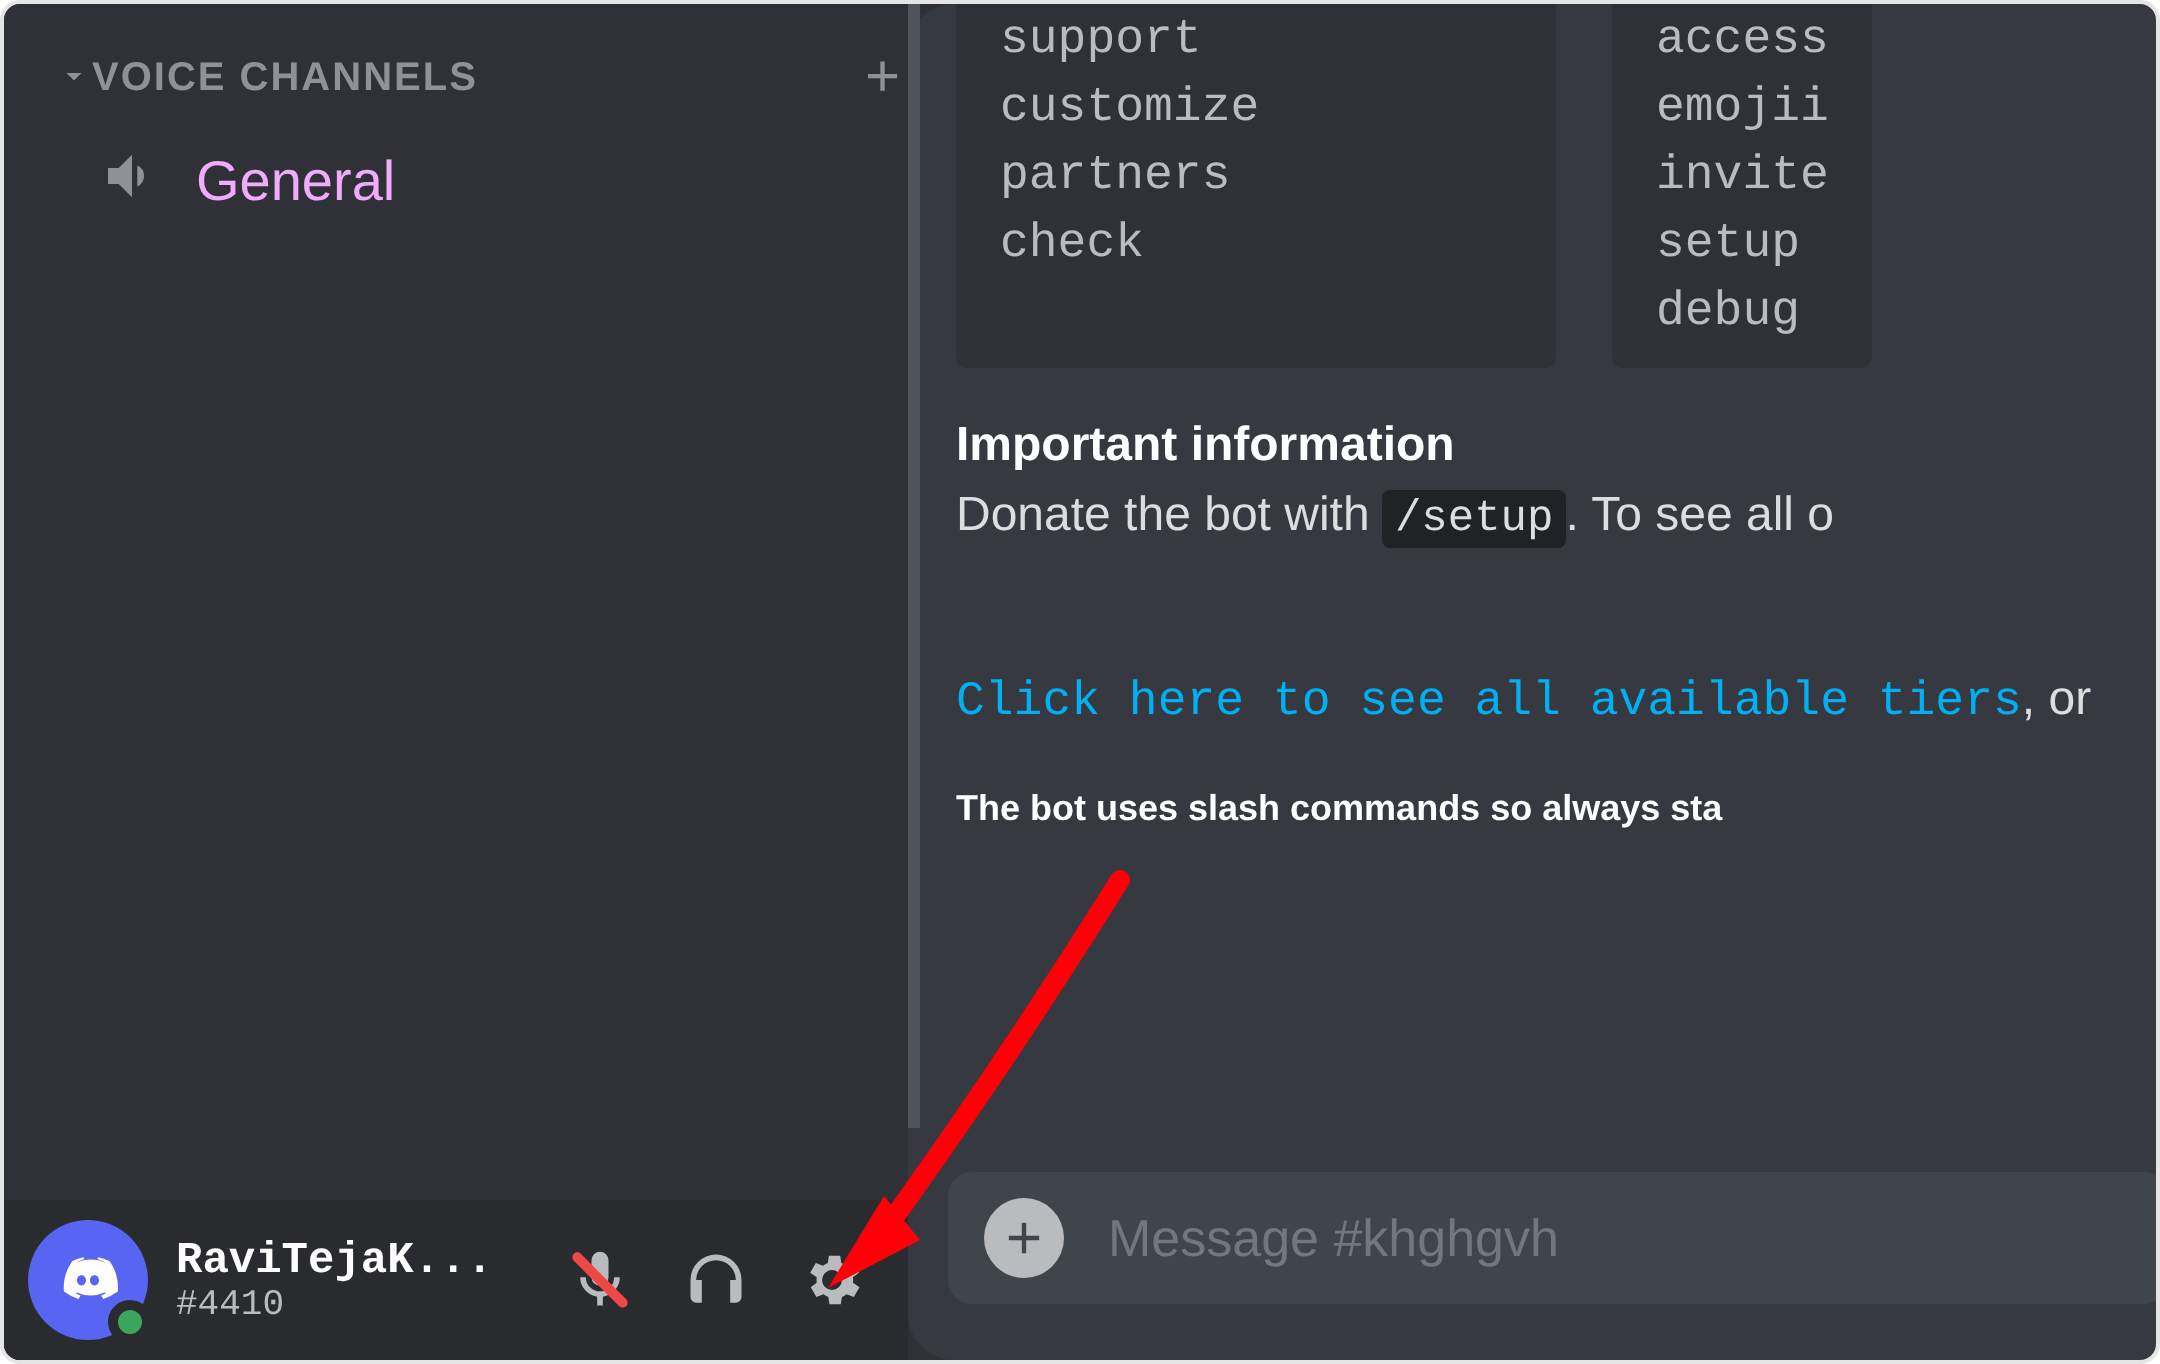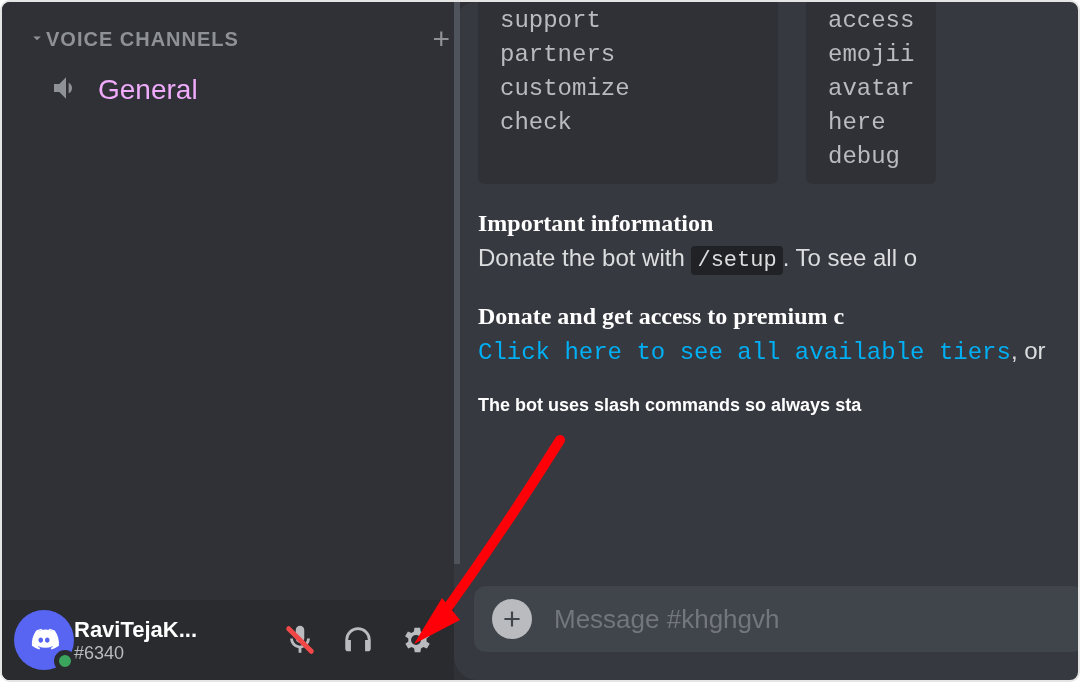--- a/index.html
+++ b/index.html
@@ -68,21 +68,21 @@
     width: 60px; height: 60px; border-radius: 50%;
     background: #5865f2;
     display: flex; align-items: center; justify-content: center;
   }
   .avatar svg { width: 34px; height: 34px; fill: #fff; }
   .status-dot {
     position: absolute; right: -2px; bottom: -2px;
     width: 22px; height: 22px; border-radius: 50%;
     background: #3ba55d; border: 5px solid #292b2f;
   }
-  .user-text { margin-left: 0; flex: 1; min-width: 0; }
+  .user-text { margin-left: 14px; flex: 1; min-width: 0; font-family: Liberation Mono, monospace; }
   .user-name { color: #fff; font-size: 22px; font-weight: 700; white-space: nowrap; overflow: hidden; text-overflow: clip; }
   .user-tag  { color: #b9bbbe; font-size: 18px; }
   .panel-icons { display: flex; align-items: center; gap: 22px; padding-right: 10px; }
   .panel-icons .icon-btn { width: 36px; height: 36px; display: flex; align-items: center; justify-content: center; cursor: pointer; }
   .panel-icons svg { width: 34px; height: 34px; fill: #b9bbbe; }
   .mic-slash { stroke: #f04747; stroke-width: 3.5; }
 
   
   .chat {
     position: absolute;
@@ -117,21 +117,21 @@
     font-family: Consolas, "Courier New", monospace;
     font-size: 24px;
     line-height: 1.42;
     min-width: 250px;
   }
   .cmd-box.cut {
     min-width: 120px;
   }
 
   .msg-text { color: #dcddde; font-size: 24px; line-height: 1.45; margin-top: 22px; }
-  .msg-strong { color: #fff; font-weight: 700; font-family: Liberation Serif, serif; }
+  .msg-strong { color: #fff; font-weight: 700; }
   .code-chip {
     background: #202225;
     padding: 2px 6px;
     border-radius: 4px;
     font-family: Liberation Mono, monospace;
     font-size: 22px;
     color: #dcddde;
   }
   .link { color: #00aff4; font-family: Liberation Mono, monospace; }
 
@@ -203,21 +203,21 @@
     <div class="avatar-wrap">
       <div class="avatar">
         <svg viewBox="0 0 24 24">
           <path d="M19.5 5.3A17 17 0 0 0 15.6 4l-.3.6a12 12 0 0 1 3.4 1.6 12 12 0 0 0-11.4 0A12 12 0 0 1 10.7 4.6L10.4 4A17 17 0 0 0 6.5 5.3C3.9 9 3.2 12.6 3.5 16.1a17 17 0 0 0 5.1 2.6l.8-1.2a9 9 0 0 1-1.7-.8l.4-.3a12 12 0 0 0 9.8 0l.4.3a9 9 0 0 1-1.7.8l.8 1.2a17 17 0 0 0 5.1-2.6c.4-4-.7-7.6-2.9-10.8zM9.7 13.9c-.9 0-1.6-.8-1.6-1.8s.7-1.8 1.6-1.8 1.6.8 1.6 1.8-.7 1.8-1.6 1.8zm4.6 0c-.9 0-1.6-.8-1.6-1.8s.7-1.8 1.6-1.8 1.6.8 1.6 1.8-.7 1.8-1.6 1.8z"></path>
         </svg>
       </div>
       <span class="status-dot"></span>
     </div>
     <div class="user-text">
       <div class="user-name">RaviTejaK...</div>
-      <div class="user-tag">#6340</div>
+      <div class="user-tag">#4410</div>
     </div>
     <div class="panel-icons">
       <span class="icon-btn">
         <svg viewBox="0 0 24 24">
           <path d="M12 14a3 3 0 0 0 3-3V5a3 3 0 0 0-6 0v6a3 3 0 0 0 3 3zM17 11a5 5 0 0 1-10 0H5a7 7 0 0 0 6 6.9V21h2v-3.1A7 7 0 0 0 19 11h-2z"></path>
           <line x1="4" y1="4" x2="20" y2="20" class="mic-slash" stroke-linecap="round"></line>
         </svg>
       </span>
       <span class="icon-btn">
         <svg viewBox="0 0 24 24">
@@ -234,40 +234,40 @@
 
   <main class="chat">
     <div class="chat-scroll">
       <div class="reply-bar"></div>
       <div class="msg-block">
 
         <div class="cmd-lists">
           <div class="cmd-box" style="width:300px;">
             <div style="text-decoration: line-through; opacity:.6; height:0; overflow:hidden;">donate</div>
             <div>support</div>
+            <div>customize</div>
             <div>partners</div>
-            <div>customize</div>
             <div>check</div>
           </div>
           <div class="cmd-box cut">
             <div>access</div>
             <div>emojii</div>
-            <div>avatar</div>
-            <div>here</div>
+            <div>invite</div>
+            <div>setup</div>
             <div>debug</div>
           </div>
         </div>
 
         <div class="msg-text">
           <span class="msg-strong">Important information</span><br>
           <span>Donate the bot with </span><span class="code-chip">/setup</span><span>. To see all o</span>
         </div>
 
         <div class="msg-text">
-          <span class="msg-strong">Donate and get access to premium c</span><br>
+          <br>
           <span class="link">Click here to see all available tiers</span><span>, or </span><br>
         </div>
 
         <div class="msg-footer">The bot uses slash commands so always sta</div>
       </div>
     </div>
 
     <div class="input-area">
       <div class="input-box">
         <span class="plus-btn">

